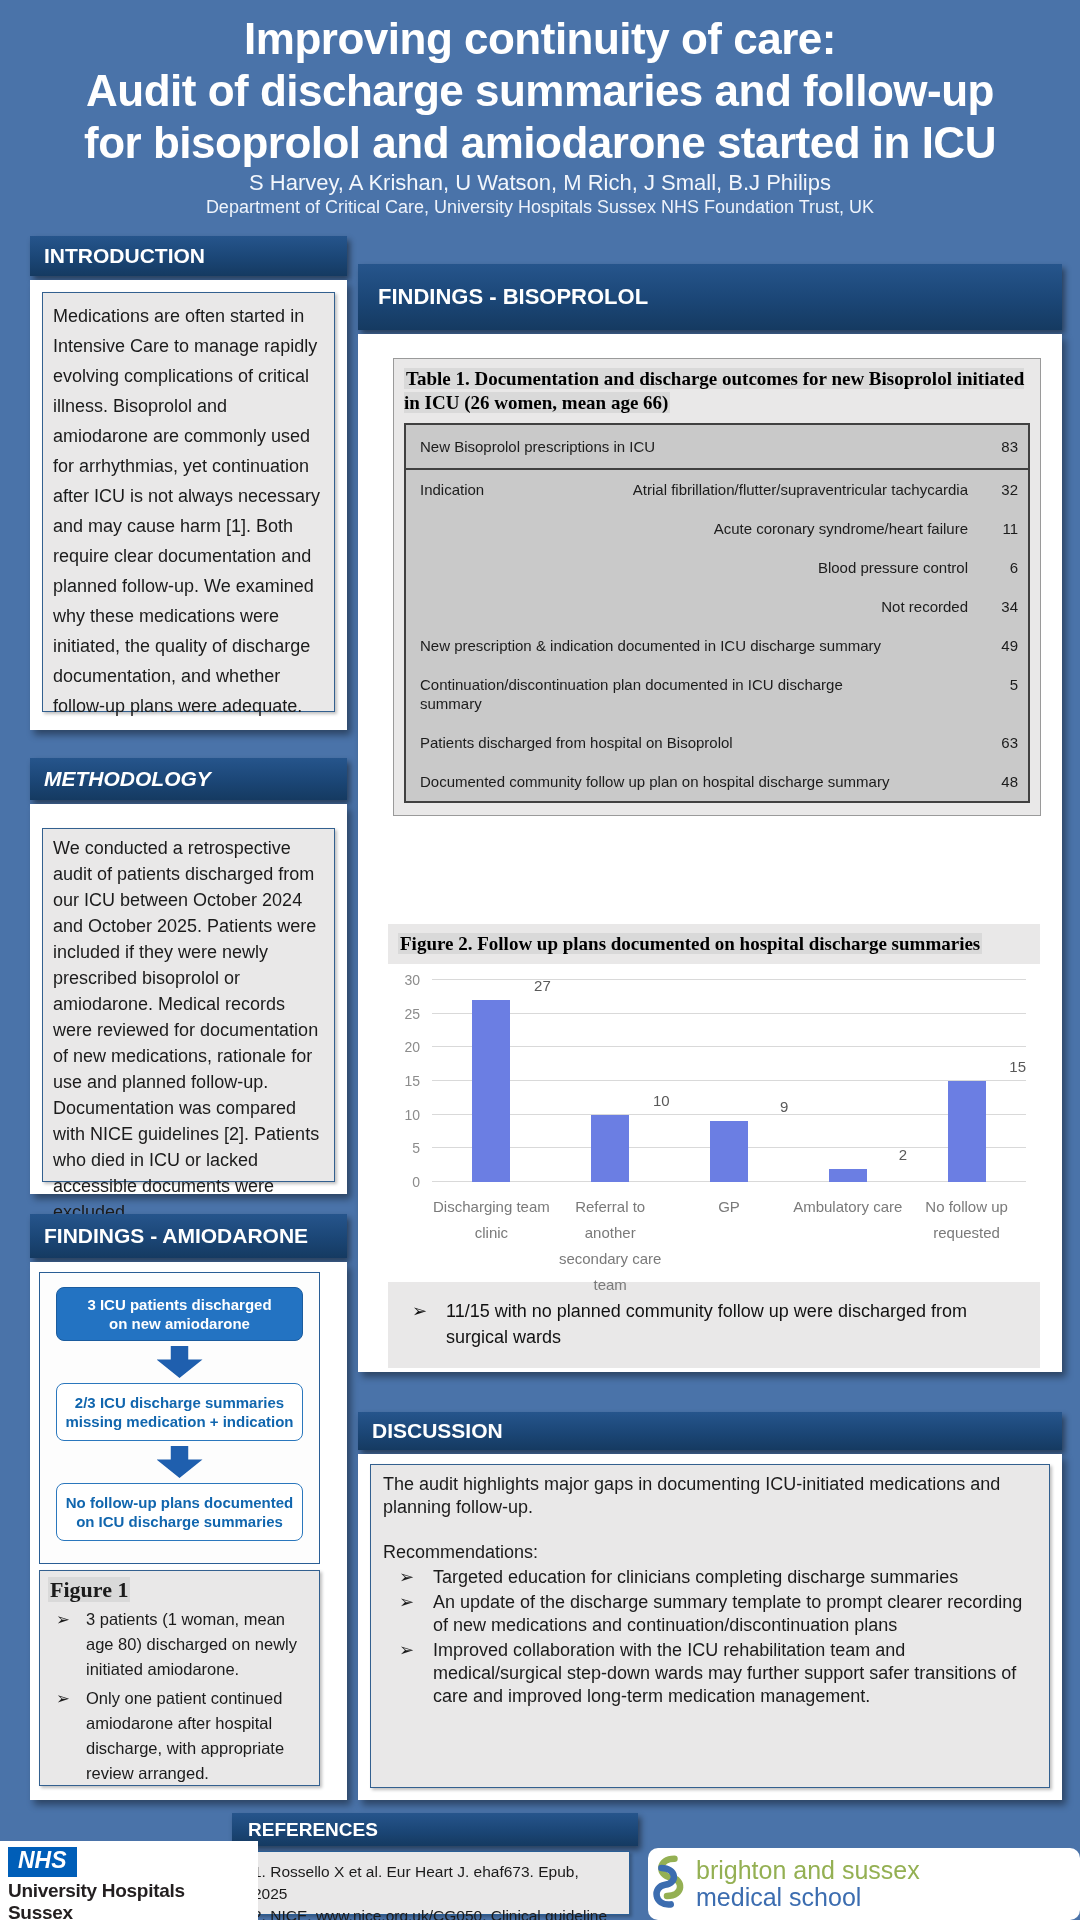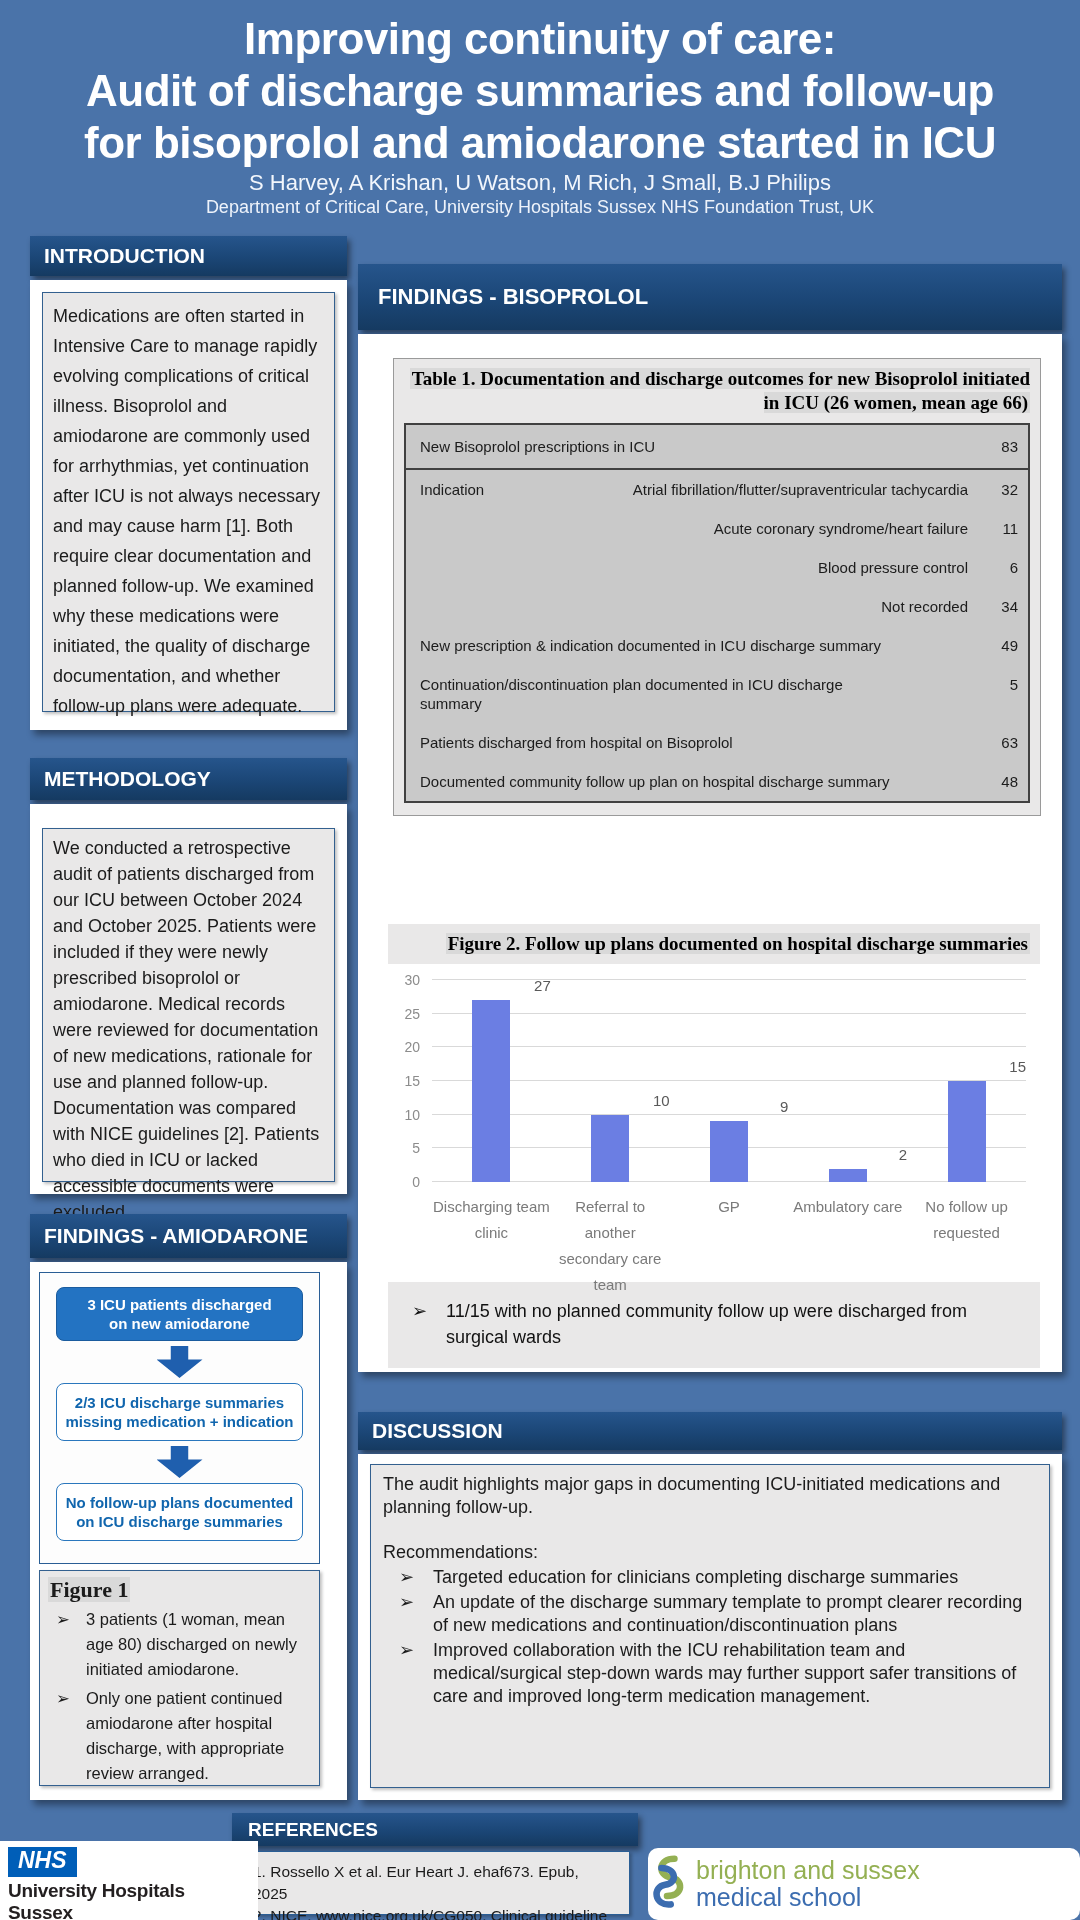--- a/index.html
+++ b/index.html
@@ -10,27 +10,27 @@
               font-weight:bold;font-size:44px;letter-spacing:-0.5px;}
   .authors{position:absolute;left:0;right:0;text-align:center;color:#f2f6fc;font-size:22px;}
   .affil{position:absolute;left:0;right:0;text-align:center;color:#eef3fb;font-size:18px;}
   
   .secbar{position:absolute;background:linear-gradient(180deg,#26558c 0%,#1b4676 55%,#153a61 100%);
           color:#fff;font-weight:bold;display:flex;align-items:center;padding-left:14px;
           box-shadow:3px 4px 6px rgba(0,0,0,.45);font-size:21px;box-sizing:border-box;}
   .panel{position:absolute;background:#ffffff;box-shadow:4px 5px 7px rgba(0,0,0,.4);}
   .graybox{position:absolute;background:#e9e8e8;border:1px solid #33608f;
            box-shadow:2px 2px 3px rgba(0,0,0,.25);color:#1b1b1b;box-sizing:border-box;}
-  .serif{font-family:"Liberation Serif",serif;text-align:right;}
+  .serif{font-family:"Liberation Serif",serif;}
   .hl{background:#d9d9d9;padding:0 2px;}
   
   #intro-bar{left:30px;top:236px;width:317px;height:40px;}
   #intro-panel{left:30px;top:280px;width:317px;height:450px;}
   #intro-box{left:12px;top:12px;right:12px;bottom:18px;padding:8px 10px;font-size:18px;line-height:30px;}
-  #meth-bar{left:30px;top:758px;width:317px;height:42px;}
+  #meth-bar{left:30px;top:758px;width:317px;height:42px;font-style:italic;}
   #meth-panel{left:30px;top:804px;width:317px;height:390px;}
   #meth-box{left:12px;top:24px;right:12px;bottom:12px;padding:6px 10px;font-size:18px;line-height:26px;}
   #amio-bar{left:30px;top:1214px;width:317px;height:44px;}
   #amio-panel{left:30px;top:1262px;width:317px;height:538px;}
   #amio-flow{position:absolute;left:9px;top:10px;width:281px;height:292px;border:1.5px solid #2a5e95;
              background:#fdfdfd;display:flex;flex-direction:column;align-items:center;
              padding:14px 16px 8px;box-sizing:border-box;}
   .flow-box{width:100%;border-radius:8px;font-weight:bold;font-size:15px;text-align:center;
             white-space:pre-line;display:flex;align-items:center;justify-content:center;
             padding:5px 8px;box-sizing:border-box;line-height:19px;}

